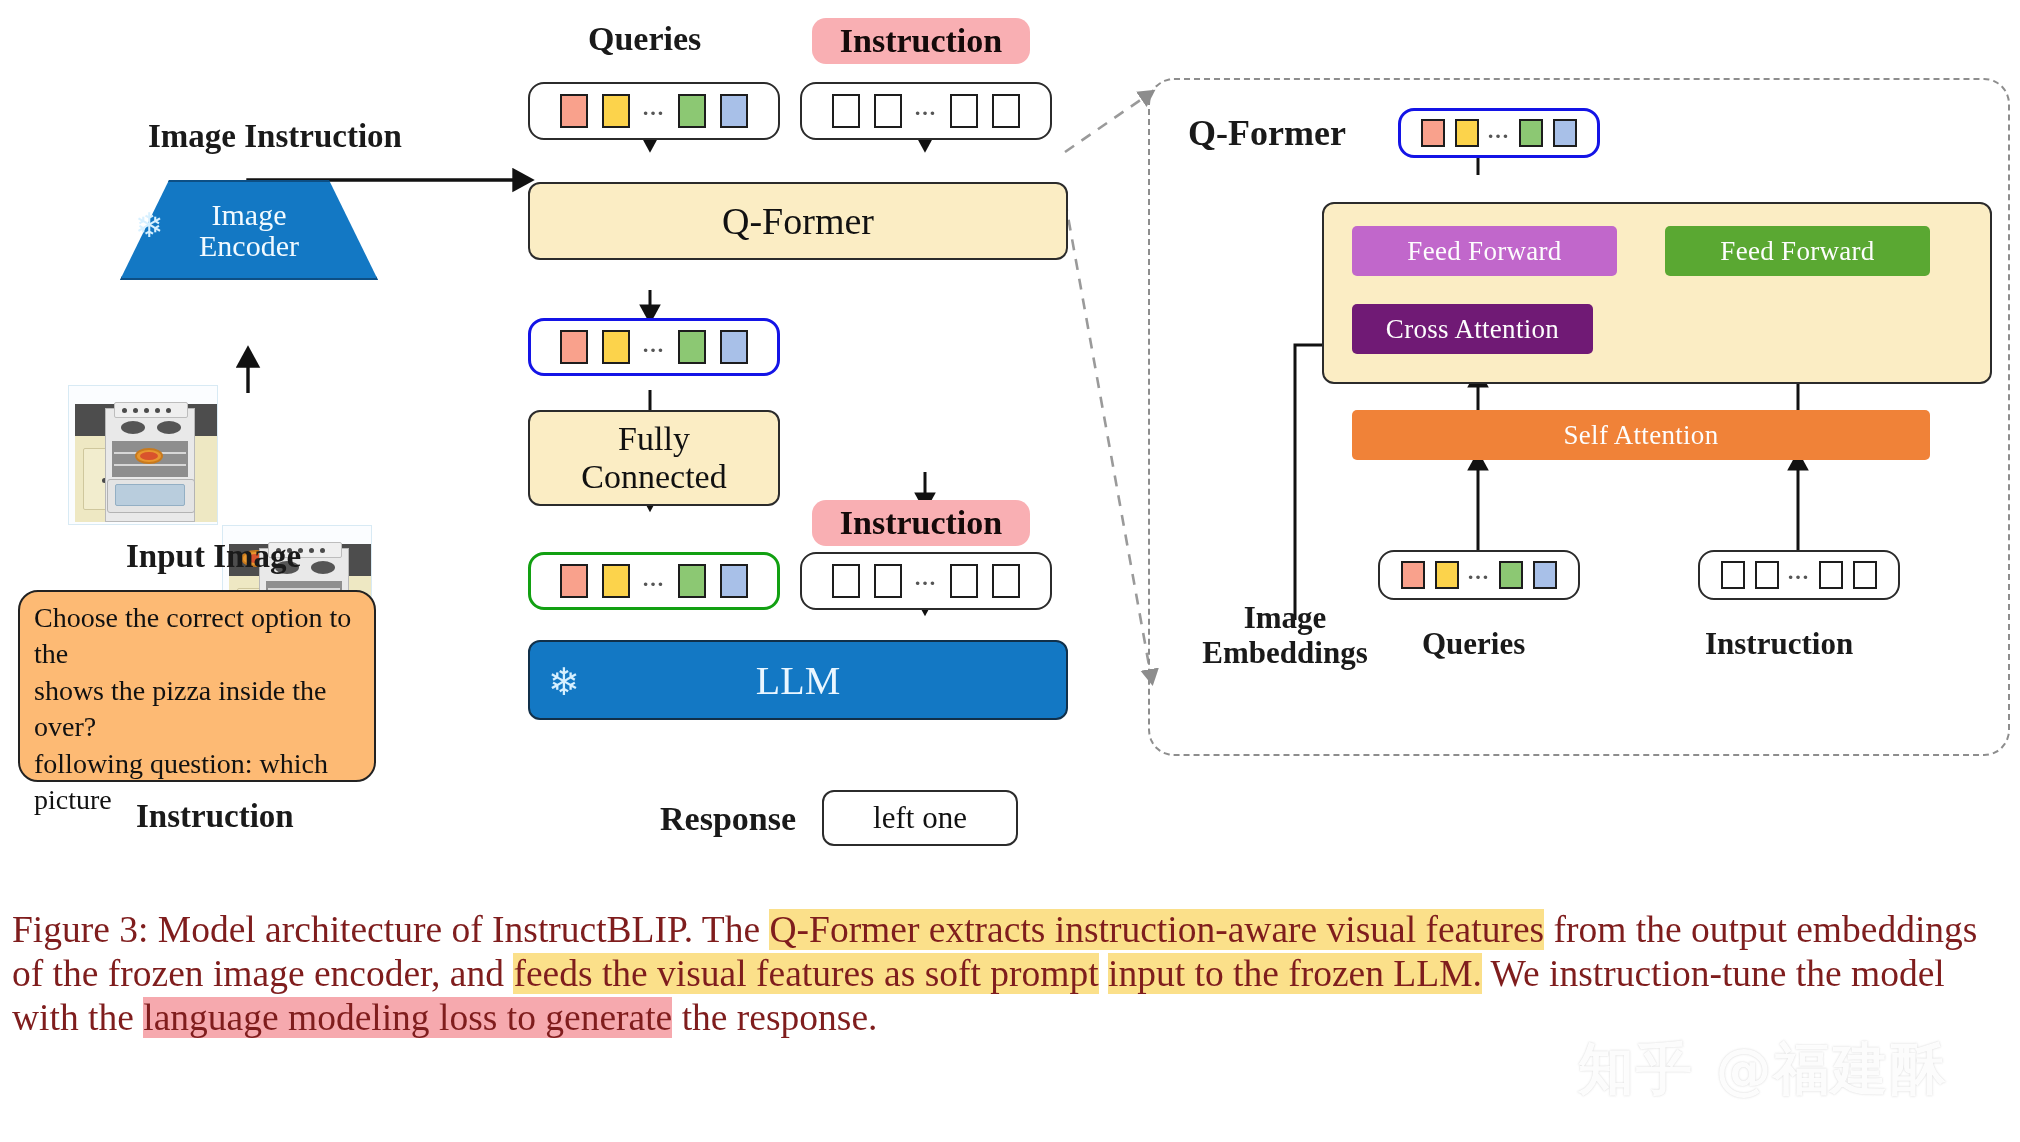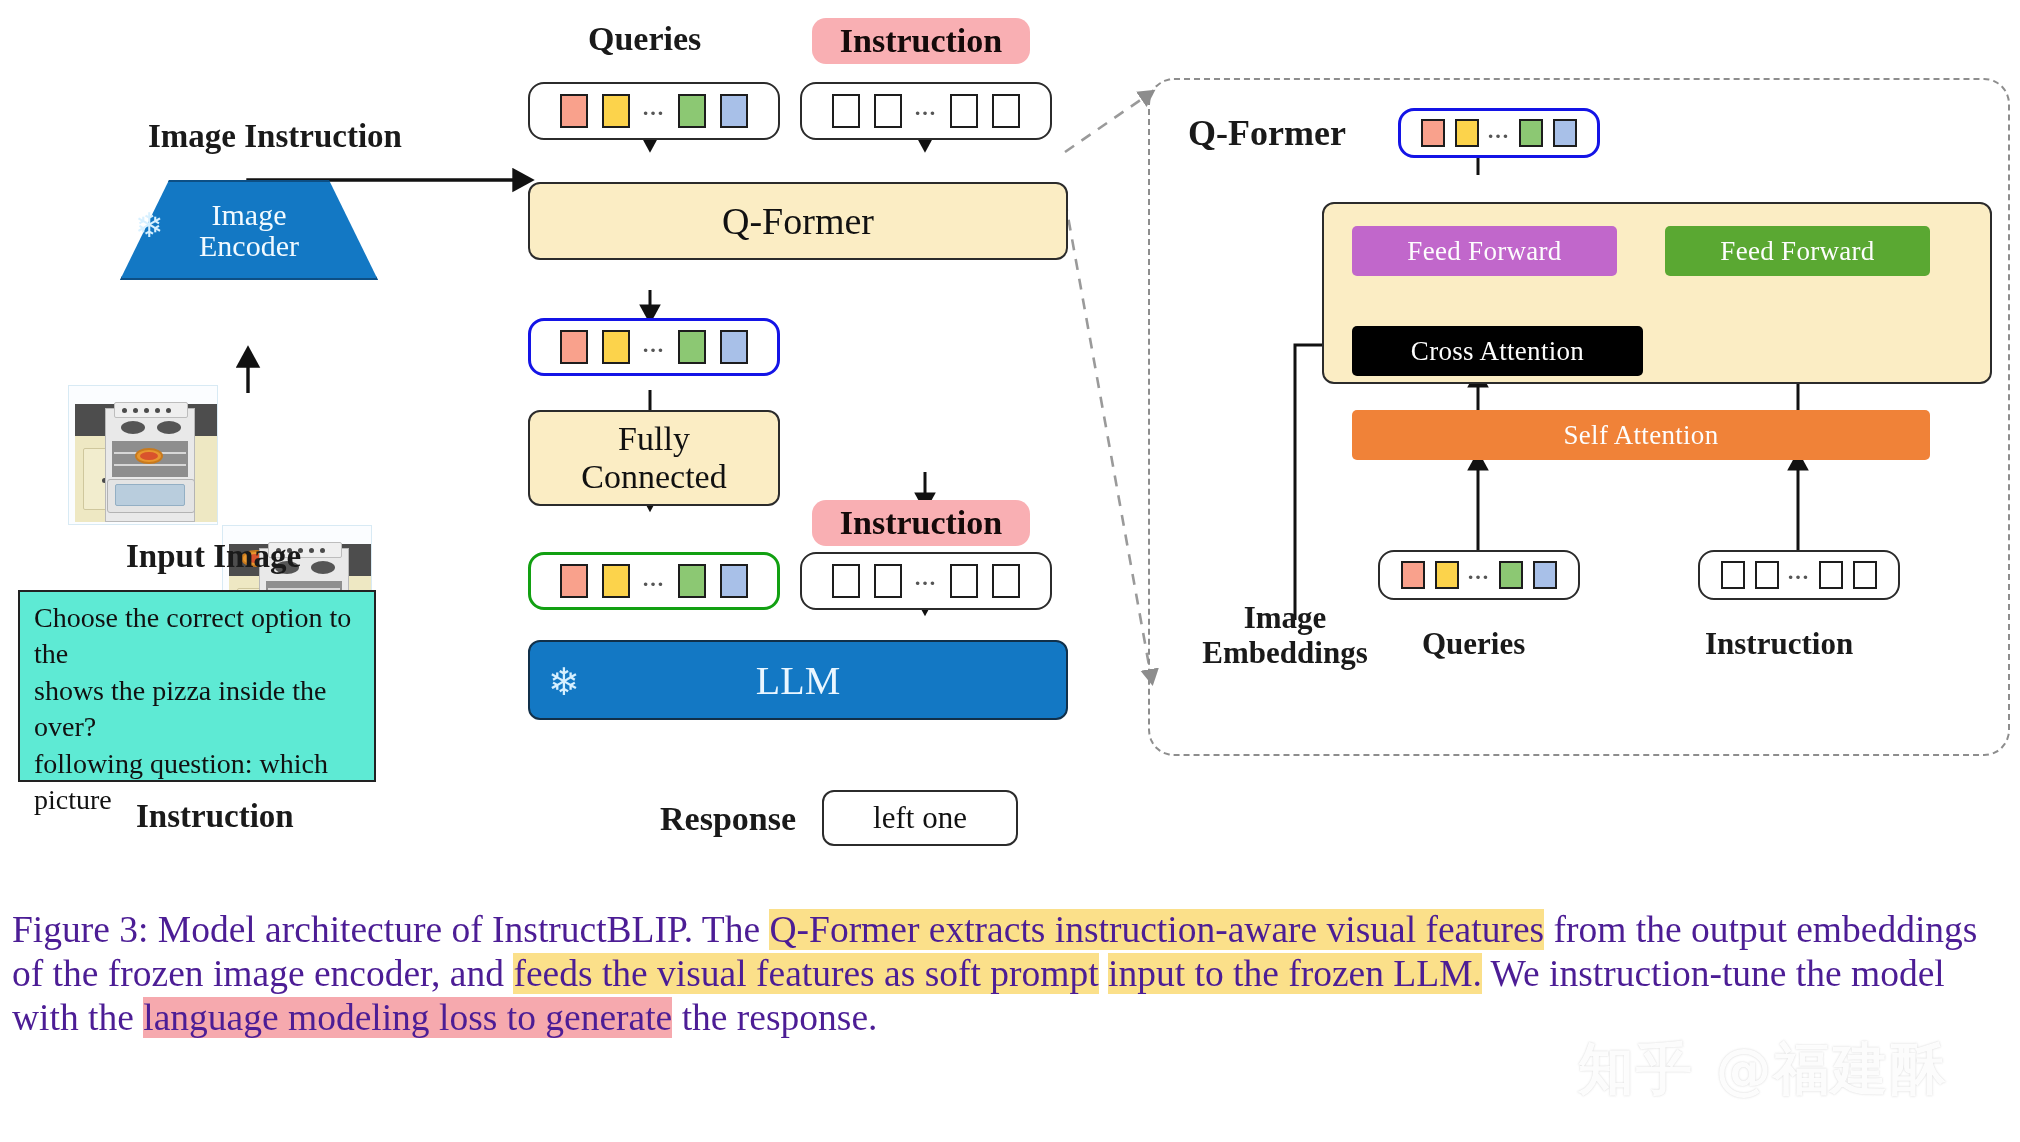--- a/index.html
+++ b/index.html
@@ -109,35 +109,35 @@
 
   
   .dash-panel {
     border: 2.5px dashed #8d8d8d;
     border-radius: 26px;
     background: transparent;
   }
 
   
   .prompt-box {
-    background: #5eead4;
+    background: #fdba74;
     border: 2.2px solid #222;
-    border-radius: 0;
+    border-radius: 20px;
     padding: 8px 14px 10px 14px;
     color: #111;
     font-size: 28px;
     line-height: 1.30;
   }
   .prompt-box b { font-weight: bold; }
 
   
   .caption {
     font-size: 37.5px;
     line-height: 1.175;
-    color: #4c1d95;
+    color: #7f1d1d;
     width: 2000px;
   }
   .hl-yellow { background: #fbe08a; }
   .hl-pink   { background: #f6a9ae; }
 
   
   .thumb {
     background: #fbfdff;
     border: 1.5px solid #d8eaf4;
     position: relative;
@@ -371,21 +371,21 @@
             border:2.5px solid #2b2b2b; border-radius:12px;"></div>
 
 <div class="abs sub-block" style="left:1352px; top:226px; width:265px; height:50px; background:#c167cb;">
   <span>Feed Forward</span>
 </div>
 
 <div class="abs sub-block" style="left:1665px; top:226px; width:265px; height:50px; background:#5aa832;">
   <span>Feed Forward</span>
 </div>
 
-<div class="abs sub-block" style="left:1352px; top:326px; width:291px; height:50px; background:#000000;">
+<div class="abs sub-block" style="left:1352px; top:304px; width:241px; height:50px; background:#701a75;">
   <span>Cross Attention</span>
 </div>
 
 <div class="abs sub-block" style="left:1352px; top:410px; width:578px; height:50px; background:#f08238;">
   <span>Self Attention</span>
 </div>
 
 <div class="abs token-strip" style="left:1378px; top:550px; width:202px; height:50px; gap:10px; padding:0 10px;">
   <div class="tok" style="background:#f9a18c; width:24px; height:28px;"></div>
   <div class="tok" style="background:#fcd34b; width:24px; height:28px;"></div>

